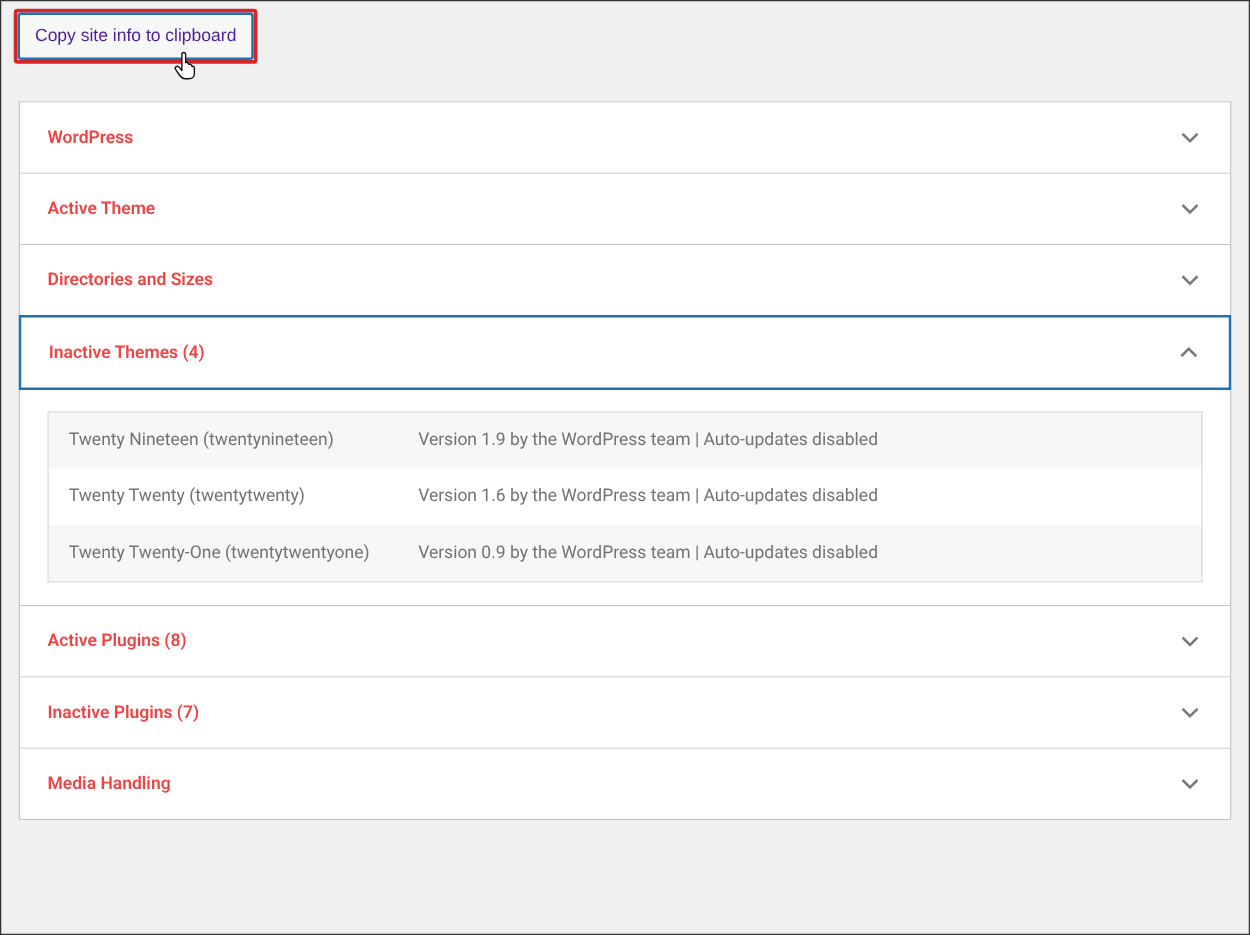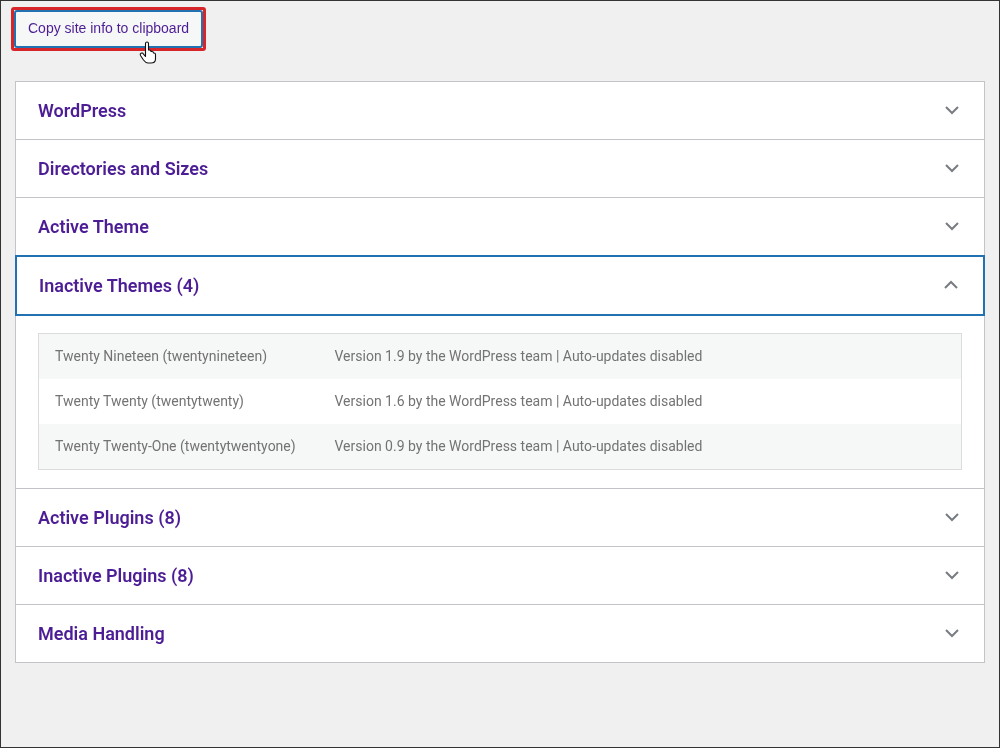--- a/index.html
+++ b/index.html
@@ -65,22 +65,22 @@
       background: #fff;
     }
     .panel-header.expanded {
       border: 2px solid #2271b1;
       margin: -1px;
       position: relative;
       z-index: 1;
     }
     .panel-title {
       font-weight: 600;
-      font-size: 18px;
-      color: #4c1d95;
+      font-size: 14px;
+      color: #ef4444;
     }
     .chevron {
       width: 20px;
       height: 20px;
       display: flex;
       align-items: center;
       justify-content: center;
       color: #787c82;
     }
     .panel-body {
@@ -130,32 +130,32 @@
       <span class="chevron">
         <svg width="20" height="20" viewBox="0 0 20 20">
             <path d="M4 7 L10 13 L16 7" fill="none" stroke="#787c82" stroke-width="2"></path>
           </svg>
       </span>
     </div>
   </div>
 
   <div class="panel">
     <div class="panel-header">
+      <span class="panel-title">Active Theme</span>
+      <span class="chevron">
+        <svg width="20" height="20" viewBox="0 0 20 20">
+            <path d="M4 7 L10 13 L16 7" fill="none" stroke="#787c82" stroke-width="2"></path>
+          </svg>
+      </span>
+    </div>
+  </div>
+
+  <div class="panel">
+    <div class="panel-header">
       <span class="panel-title">Directories and Sizes</span>
-      <span class="chevron">
-        <svg width="20" height="20" viewBox="0 0 20 20">
-            <path d="M4 7 L10 13 L16 7" fill="none" stroke="#787c82" stroke-width="2"></path>
-          </svg>
-      </span>
-    </div>
-  </div>
-
-  <div class="panel">
-    <div class="panel-header">
-      <span class="panel-title">Active Theme</span>
       <span class="chevron">
         <svg width="20" height="20" viewBox="0 0 20 20">
             <path d="M4 7 L10 13 L16 7" fill="none" stroke="#787c82" stroke-width="2"></path>
           </svg>
       </span>
     </div>
   </div>
 
   <div class="panel">
     <div class="panel-header expanded">
@@ -192,21 +192,21 @@
       <span class="chevron">
         <svg width="20" height="20" viewBox="0 0 20 20">
             <path d="M4 7 L10 13 L16 7" fill="none" stroke="#787c82" stroke-width="2"></path>
           </svg>
       </span>
     </div>
   </div>
 
   <div class="panel">
     <div class="panel-header">
-      <span class="panel-title">Inactive Plugins (8)</span>
+      <span class="panel-title">Inactive Plugins (7)</span>
       <span class="chevron">
         <svg width="20" height="20" viewBox="0 0 20 20">
             <path d="M4 7 L10 13 L16 7" fill="none" stroke="#787c82" stroke-width="2"></path>
           </svg>
       </span>
     </div>
   </div>
 
   <div class="panel">
     <div class="panel-header">

